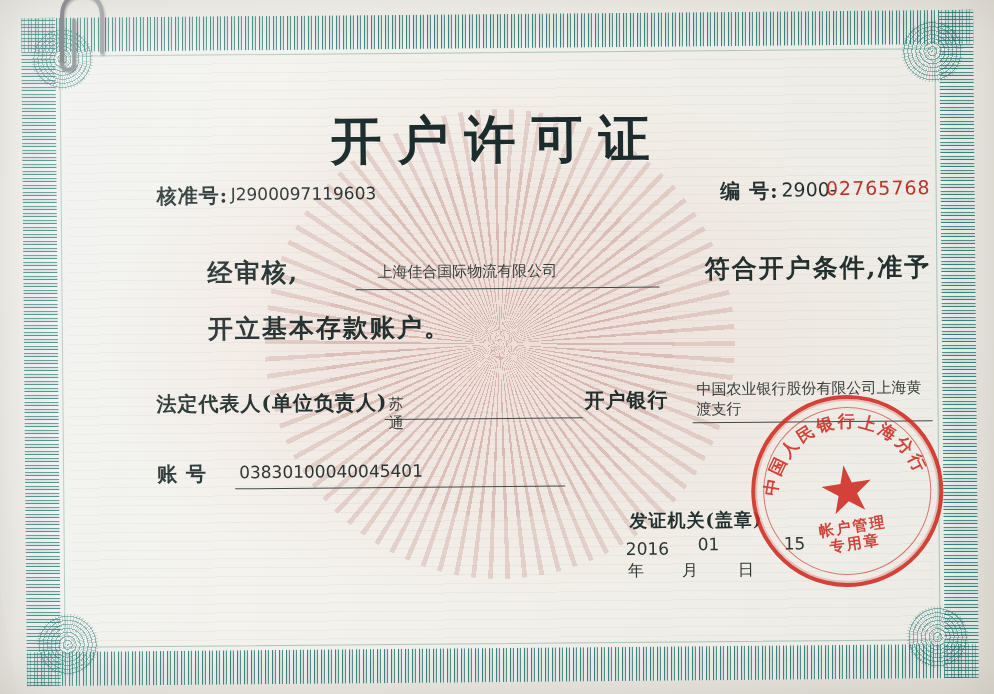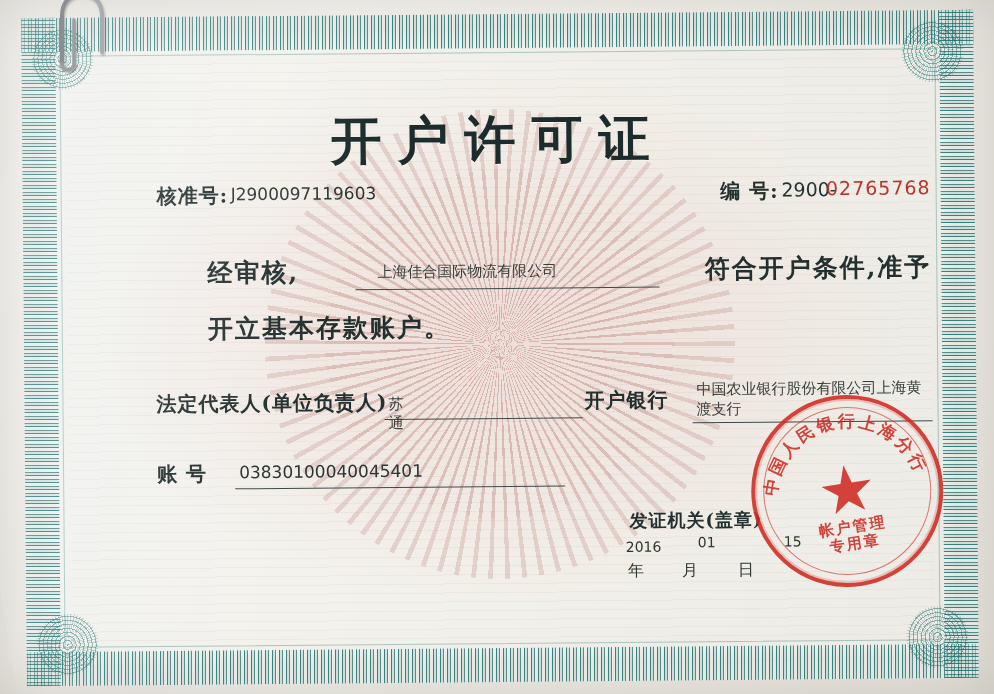--- a/index.html
+++ b/index.html
@@ -241,21 +241,21 @@
   #acct-value { position: absolute; left: 82px; top: 2px; }
   #acct-rule { left: 78px; width: 330px; top: 28px; }
 
   
   #row-issuer { left: 560px; top: 452px; }
   #issuer-label { font-family:"DejaVu Serif", serif; font-weight:bold; font-size:18px; letter-spacing:1px; color:#23302f; }
   #row-date { left: 556px; top: 482px; width: 230px; height: 44px; }
   .date-num {
     position: absolute;
     font-family: "DejaVu Sans", sans-serif;
-    font-size: 14px;
+    font-size: 17px;
     color: #2d3734;
   }
   .date-cn {
     position: absolute;
     font-family: "DejaVu Serif", serif;
     font-size: 16px;
     color: #2d3734;
     top: 22px;
   }
 

